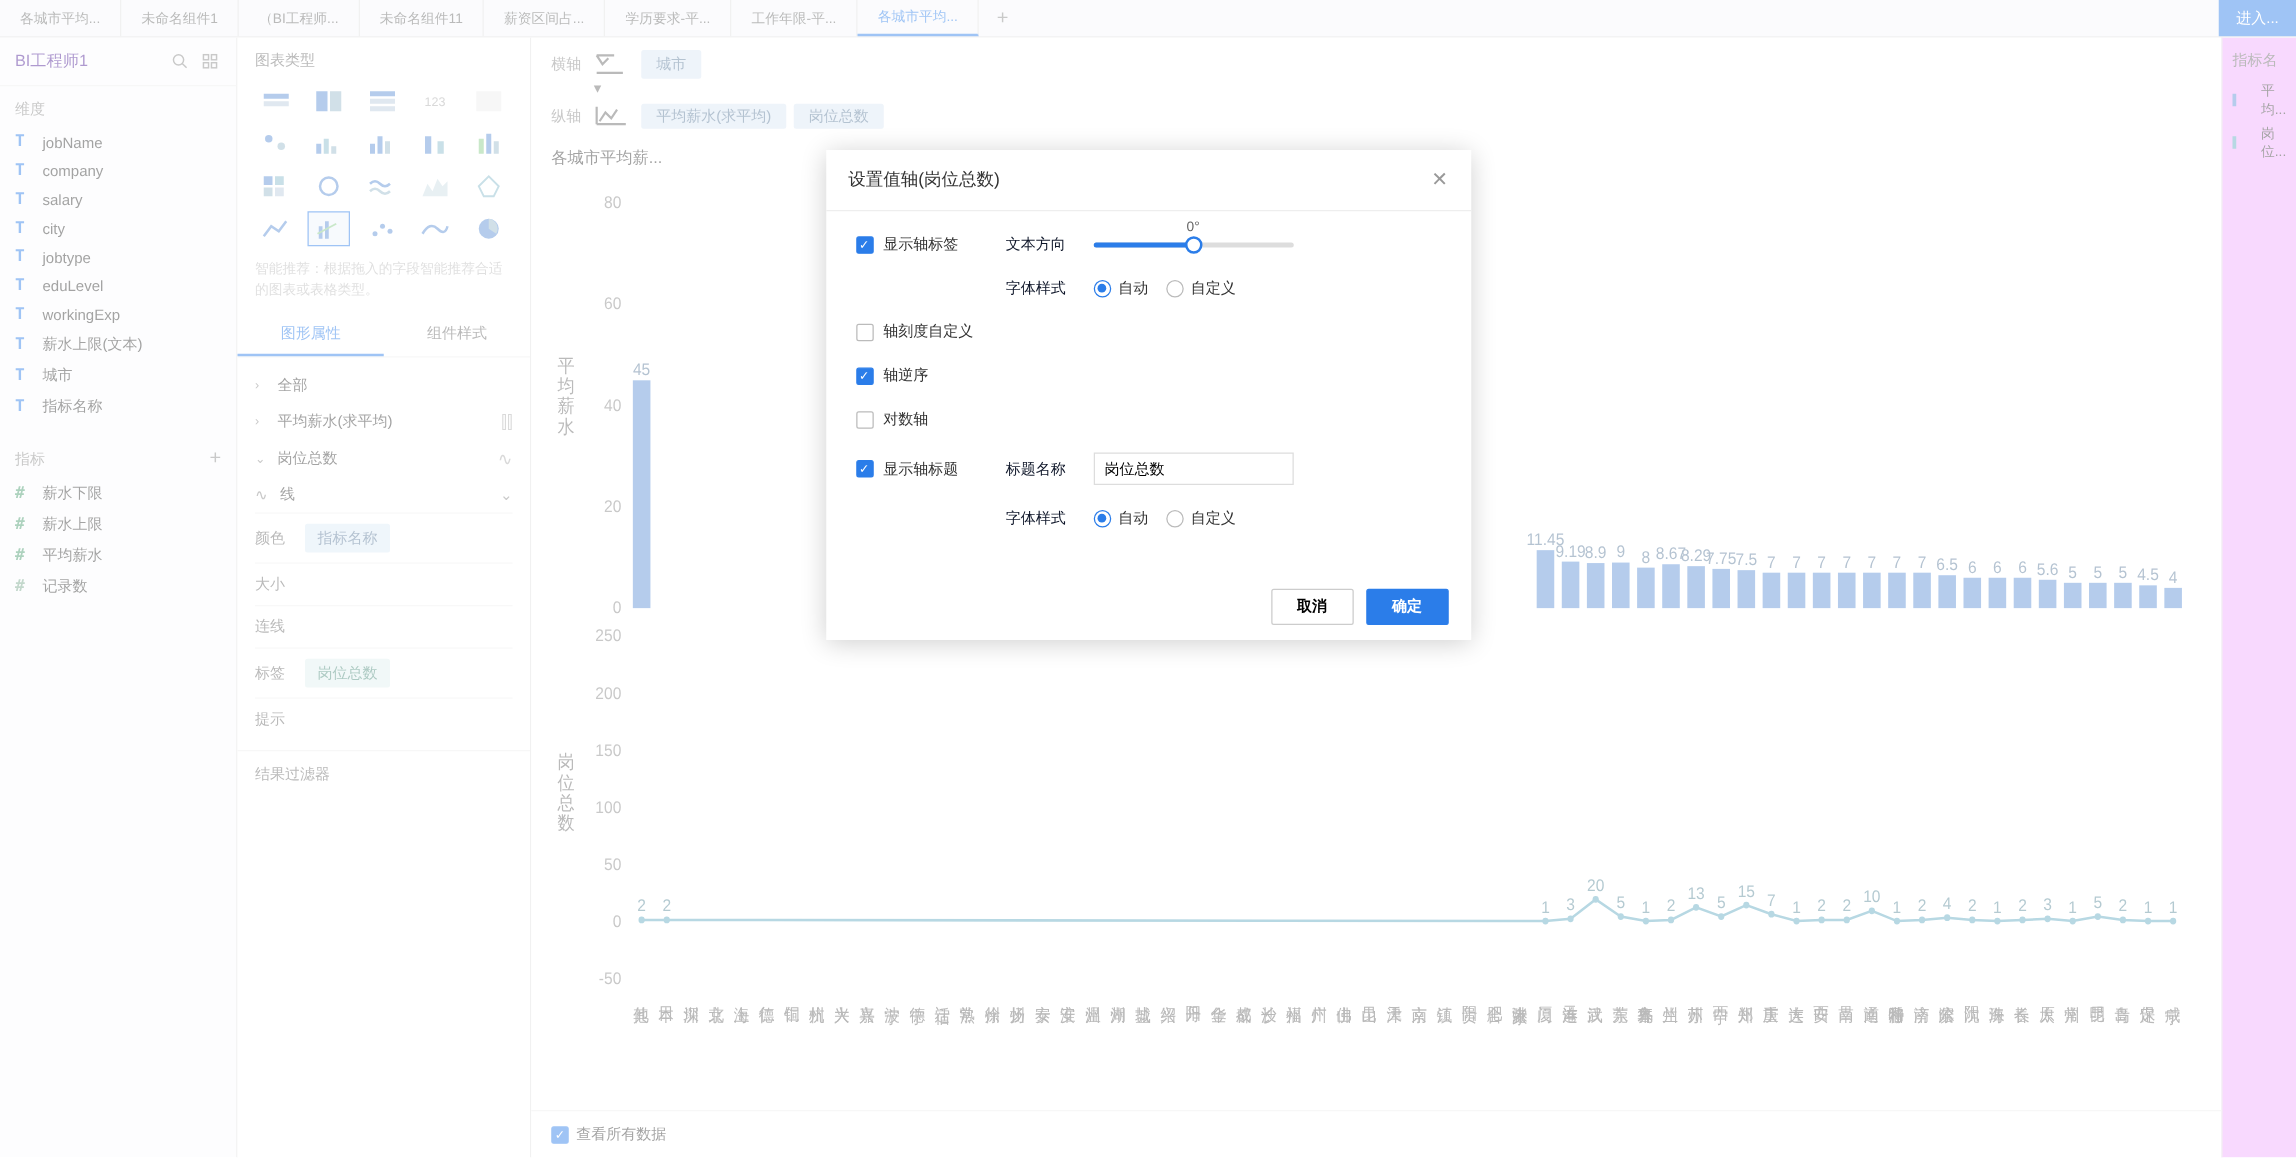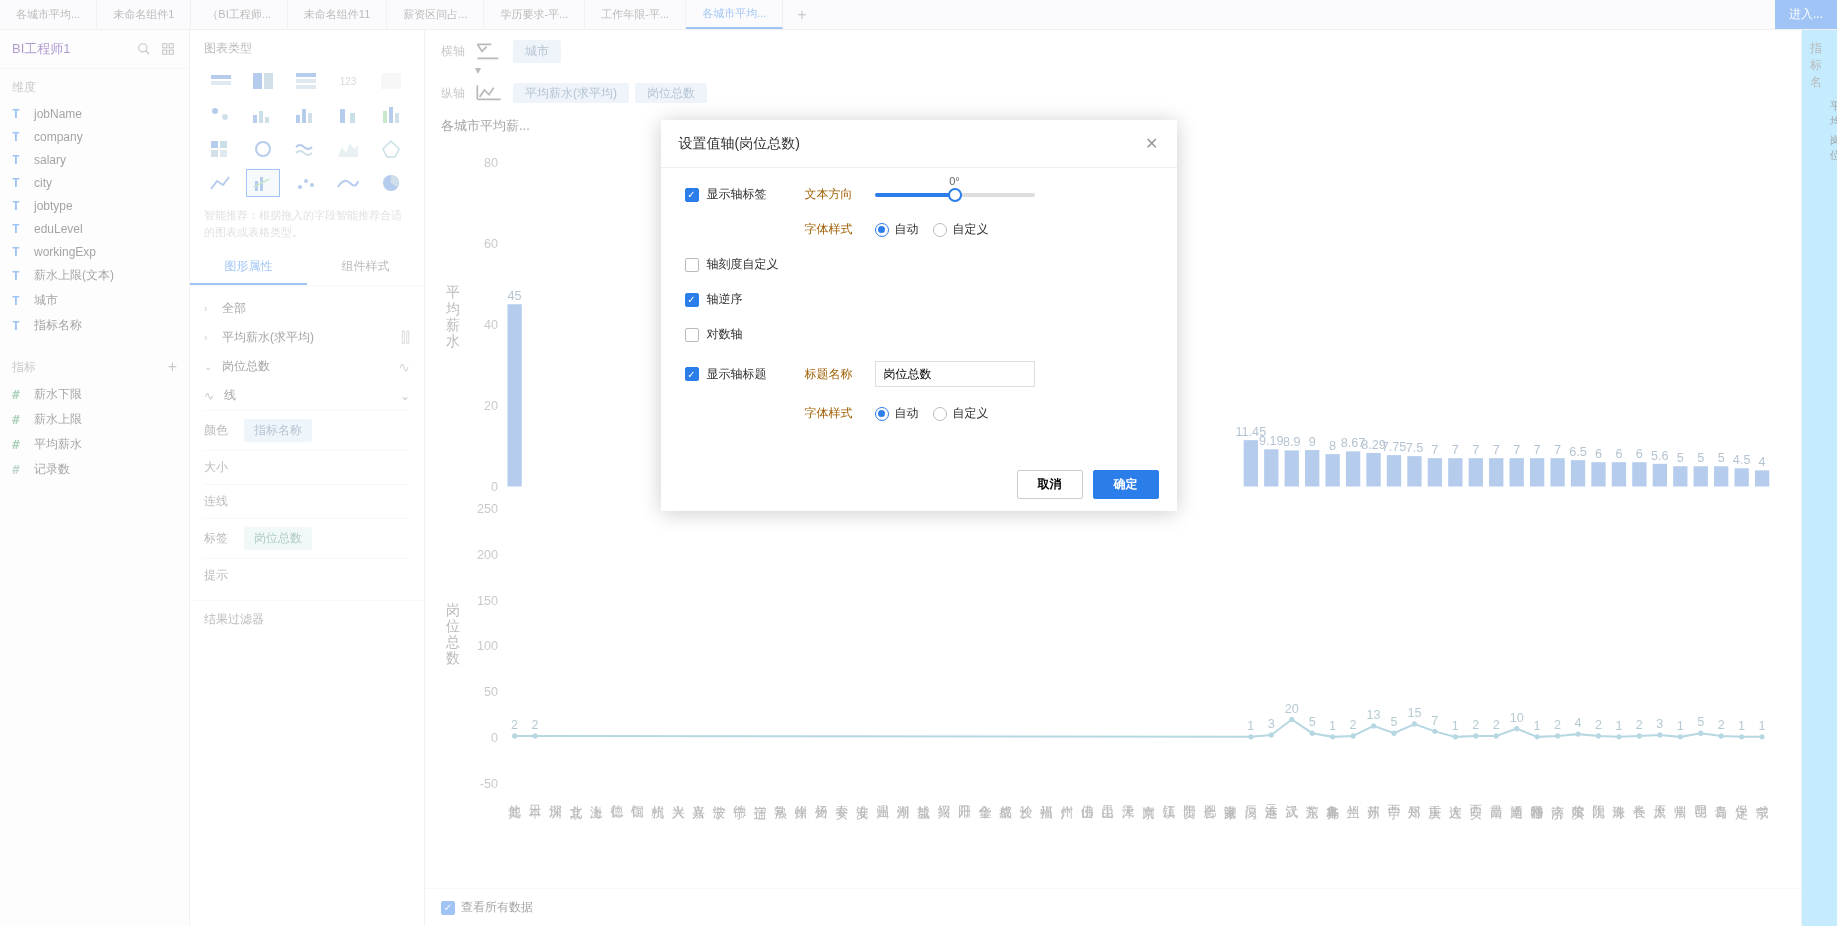--- a/index.html
+++ b/index.html
@@ -65,35 +65,35 @@
     .axis-config .axis-icon { width: 28px; height: 20px; color: #666; }
     .axis-pill { background: #d9e6f3; color: #5a7a9a; padding: 3px 12px; border-radius: 2px; }
     .chart-title-row { padding: 4px 16px; font-size: 13px; color: #333; }
     .chart-area { flex: 1; position: relative; padding: 10px 16px; }
     .chart-svg { width: 100%; height: 100%; }
     .view-all-row { padding: 10px 16px; display: flex; align-items: center; gap: 6px; border-top: 1px solid #eee; }
     .checkbox { width: 14px; height: 14px; border: 1px solid #bbb; border-radius: 2px; display: inline-flex; align-items: center; justify-content: center; cursor: pointer; background: #fff; }
     .checkbox.checked { background: #2b7de9; border-color: #2b7de9; color: #fff; font-size: 10px; }
     
     
-    .legend { width: 36px; border-left: 1px solid #e0e0e0; padding: 10px 8px; background: #7dd3fc; }
+    .legend { width: 60px; border-left: 1px solid #e0e0e0; padding: 10px 8px; background: #f0abfc; }
     .legend-title { color: #666; margin-bottom: 6px; }
     .legend-item { display: flex; align-items: center; gap: 20px; padding: 2px 0; font-size: 11px; }
     .legend-swatch { width: 10px; height: 10px; }
     
     
     .modal-overlay { position: absolute; inset: 0; background: rgba(255,255,255,0.55); z-index: 100; display: flex; align-items: flex-start; justify-content: center; padding-top: 120px; }
     .modal { width: 516px; background: #fff; box-shadow: 0 2px 20px rgba(0,0,0,0.2); }
     .modal-header { display: flex; align-items: center; padding: 14px 18px; border-bottom: 1px solid #eee; }
     .modal-title { flex: 1; font-size: 14px; color: #333; }
     .modal-close { cursor: pointer; color: #999; font-size: 16px; }
     .modal-body { padding: 18px 24px; }
     .modal-row { display: flex; align-items: center; margin-bottom: 18px; }
     .modal-row .cb-col { width: 120px; display: flex; align-items: center; gap: 8px; }
-    .modal-row .lbl-col { width: 70px; color: #a16207; }
+    .modal-row .lbl-col { width: 70px; color: #0f172a; }
     .modal-row .ctrl-col { flex: 1; display: flex; align-items: center; gap: 14px; }
     .radio { width: 14px; height: 14px; border: 1px solid #bbb; border-radius: 50%; display: inline-flex; align-items: center; justify-content: center; cursor: pointer; }
     .radio.checked { border-color: #2b7de9; }
     .radio.checked::after { content: ''; width: 7px; height: 7px; background: #2b7de9; border-radius: 50%; }
     .radio-label { display: flex; align-items: center; gap: 6px; cursor: pointer; }
     .slider { position: relative; width: 160px; height: 4px; background: #ddd; border-radius: 2px; }
     .slider-fill { position: absolute; left: 0; top: 0; height: 100%; background: #2b7de9; border-radius: 2px; width: 50%; }
     .slider-thumb { position: absolute; top: 50%; left: 50%; transform: translate(-50%, -50%); width: 14px; height: 14px; background: #fff; border: 2px solid #2b7de9; border-radius: 50%; cursor: pointer; }
     .slider-val { position: absolute; top: -18px; left: 50%; transform: translateX(-50%); font-size: 11px; color: #666; }
     .text-input { border: 1px solid #ddd; padding: 4px 8px; height: 26px; width: 160px; font-size: 12px; }

